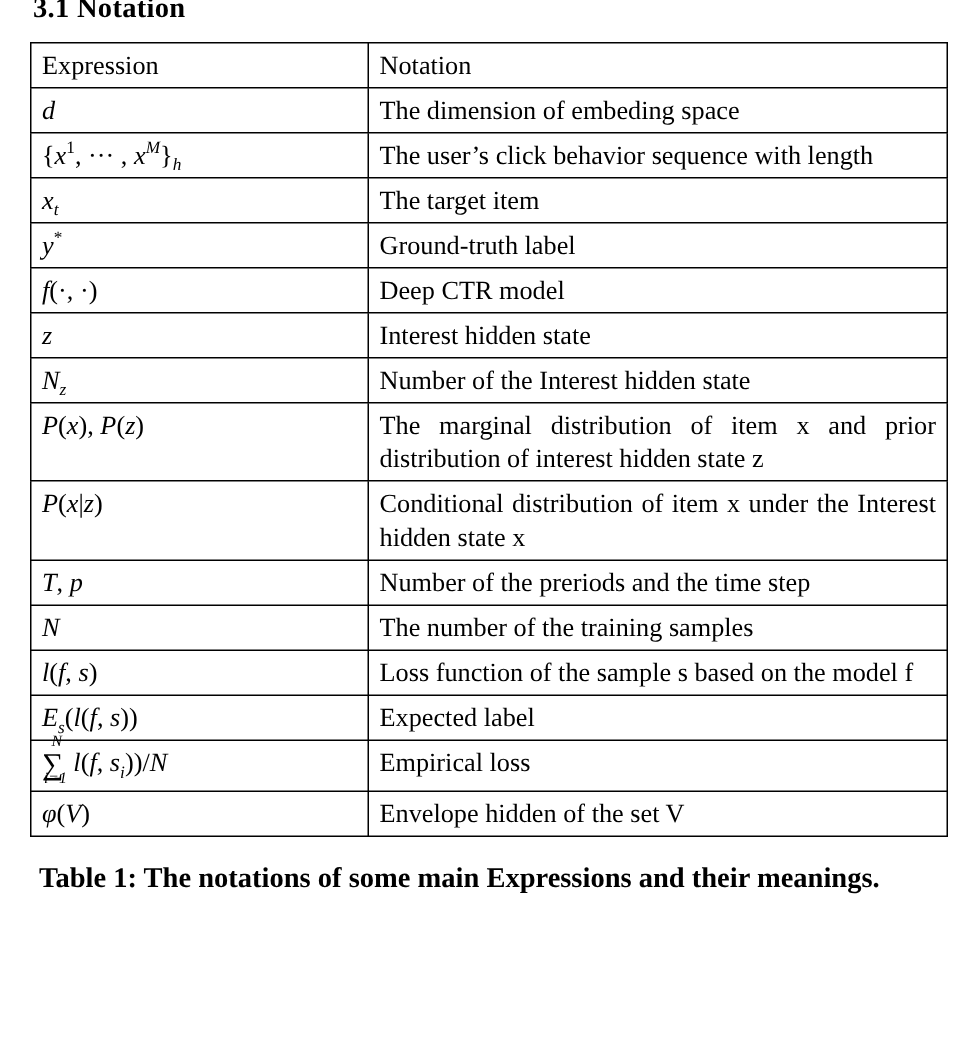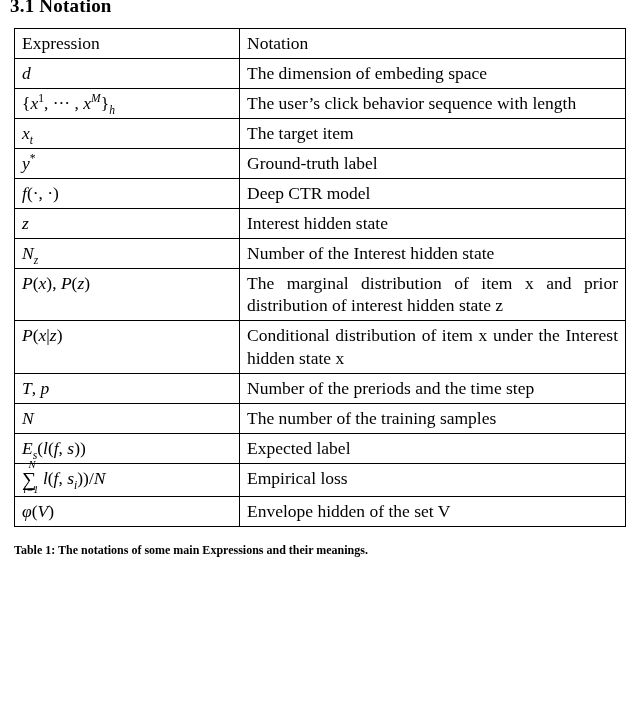--- a/index.html
+++ b/index.html
@@ -12,21 +12,21 @@
     height: 707px;
     font-family: "Liberation Serif", serif;
     color: #000000;
     overflow: hidden;
   }
   .page {
     position: relative;
     width: 640px;
     height: 707px;
     box-sizing: border-box;
-    padding: 0 8px;
+    padding: 0 20px;
   }
   .section-heading {
     font-family: "Liberation Serif", serif;
     font-weight: bold;
     font-size: 19px;
     margin: 0 0 8px 2px;
     letter-spacing: 0.2px;
     white-space: nowrap;
     overflow: hidden;
     height: 12px;
@@ -61,21 +61,21 @@
   .math {
     font-family: "Liberation Serif", serif;
     font-style: italic;
   }
   sub, sup {
     font-size: 0.66em;
     line-height: 0;
   }
   .caption {
     margin: 7px 4px 0 6px;
-    font-size: 12px;
+    font-size: 19px;
     font-weight: bold;
     line-height: 1.22;
   }
   .caption .cap-label {
     font-weight: bold;
   }
   .sum-expr {
     display: inline-block;
     position: relative;
     vertical-align: middle;
@@ -153,20 +153,24 @@
       </tr>
       <tr>
         <td class="col-expr"><span class="math">T</span>, <span class="math">p</span></td>
         <td class="col-mean justify-row">Number of the preriods and the time step</td>
       </tr>
       <tr>
         <td class="col-expr"><span class="math">N</span></td>
         <td class="col-mean">The number of the training samples</td>
       </tr>
       <tr>
+        <td class="col-expr"><span class="math">l</span>(<span class="math">f</span>, <span class="math">s</span>)</td>
+        <td class="col-mean">Loss function of the sample s based on the model f</td>
+      </tr>
+      <tr>
         <td class="col-expr"><span class="math">E<sub>s</sub></span>(<span class="math">l</span>(<span class="math">f</span>, <span class="math">s</span>))</td>
         <td class="col-mean">Expected label</td>
       </tr>
       <tr>
         <td class="col-expr"><span class="sum-expr"><span class="sum-sign">∑</span><span class="sum-lim"><span class="up"><span class="math">N</span></span><span class="dn"><span class="math">i</span>=1</span></span></span>&nbsp;<span class="math">l</span>(<span class="math">f</span>, <span class="math">s<sub>i</sub></span>))/<span class="math">N</span></td>
         <td class="col-mean">Empirical loss</td>
       </tr>
       <tr>
         <td class="col-expr"><span class="math">φ</span>(<span class="math">V</span>)</td>
         <td class="col-mean">Envelope hidden of the set V</td>

